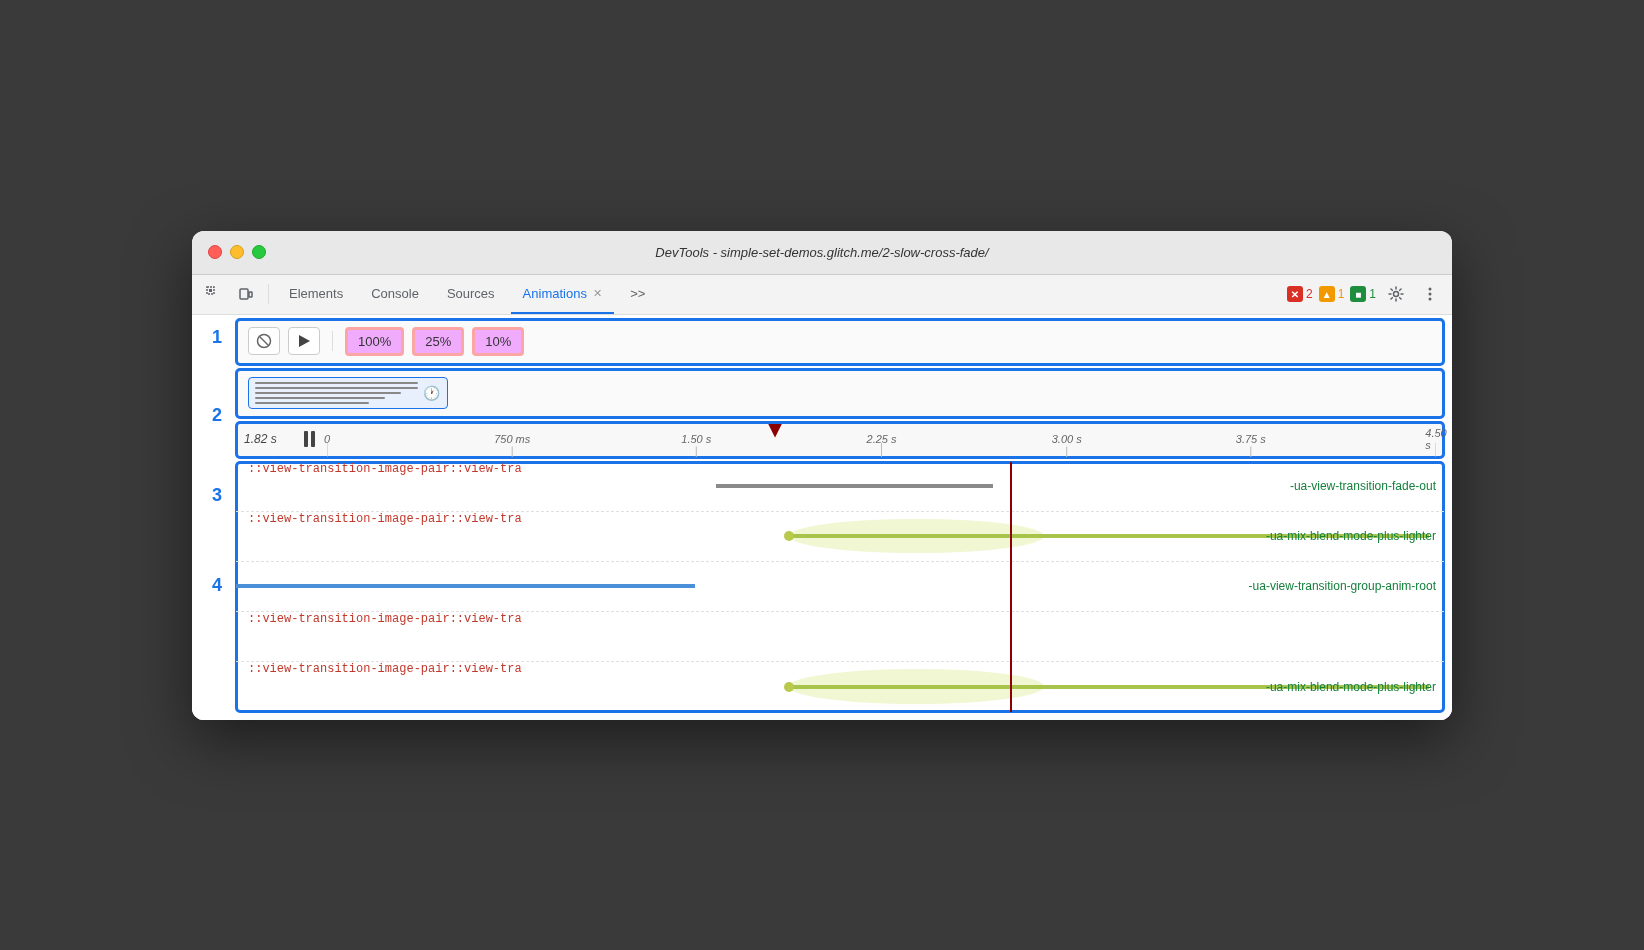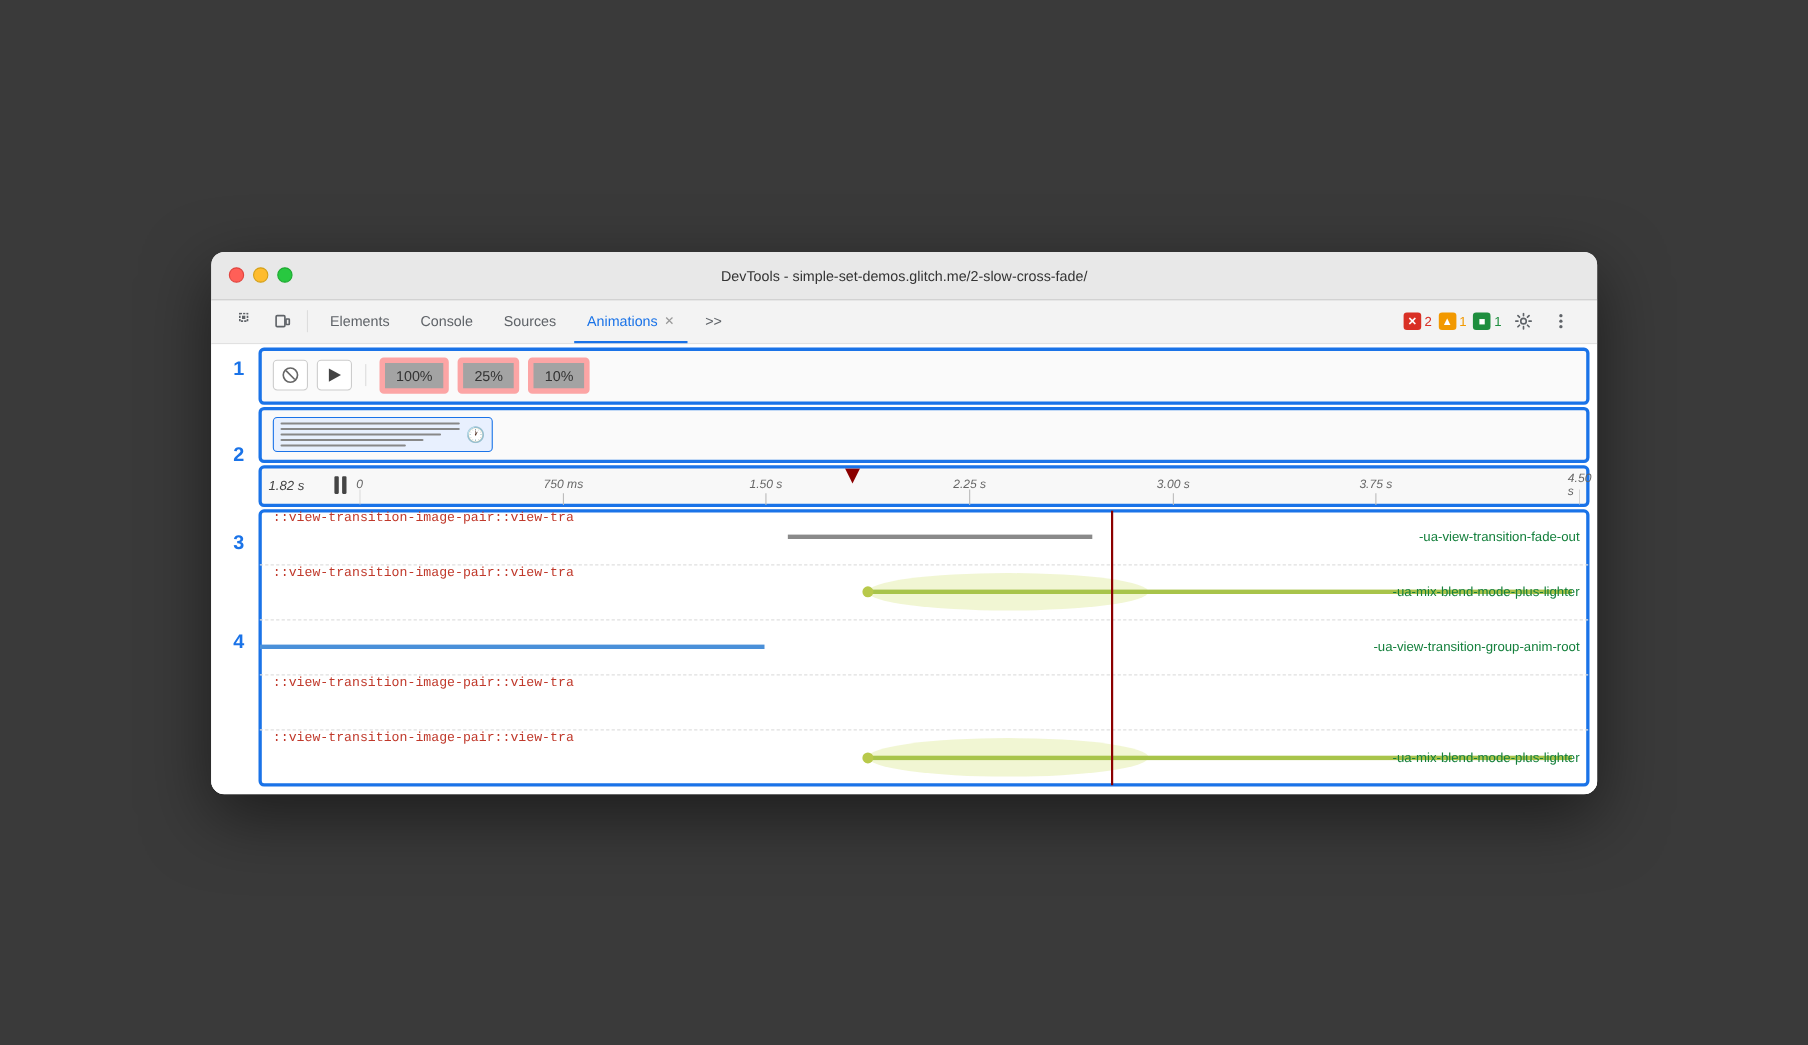--- a/index.html
+++ b/index.html
@@ -41,33 +41,34 @@
     .tl-red { background: #ff5f57; border: 1px solid #e0443e; }
     .tl-yellow { background: #febc2e; border: 1px solid #d4a017; }
     .tl-green { background: #28c840; border: 1px solid #1daa30; }
     .title-bar-title {
       position: absolute;
       left: 50%;
       transform: translateX(-50%);
       font-size: 13px;
       font-weight: 500;
       color: #333;
+      font-style: italic;
     }
     .devtools-body {
       background: #ffffff;
       display: flex;
       flex-direction: column;
     }
     .toolbar {
       background: #f3f3f3;
       border-bottom: 1px solid #ddd;
       height: 40px;
       display: flex;
       align-items: center;
-      padding: 0 19px;
+      padding: 0 8px;
       gap: 4px;
     }
     .toolbar-icon {
       width: 28px;
       height: 28px;
       display: flex;
       align-items: center;
       justify-content: center;
       border-radius: 4px;
       cursor: pointer;
@@ -153,23 +154,23 @@
       height: 28px;
       border: 1px solid #ccc;
       border-radius: 4px;
       background: #fff;
       cursor: pointer;
       font-size: 14px;
       color: #444;
     }
     .speed-btn {
       padding: 4px 10px;
-      border: 5px solid #fca5a5;
+      border: 3px solid #fca5a5;
       border-radius: 4px;
-      background: #a3a3a3;
+      background: #f0abfc;
       font-size: 13px;
       color: #333;
       cursor: pointer;
     }
     
     .anim-groups {
       padding: 8px 12px;
       border-bottom: 1px solid #e0e0e0;
       background: #fafafa;
       outline: 3px solid #1a73e8;

